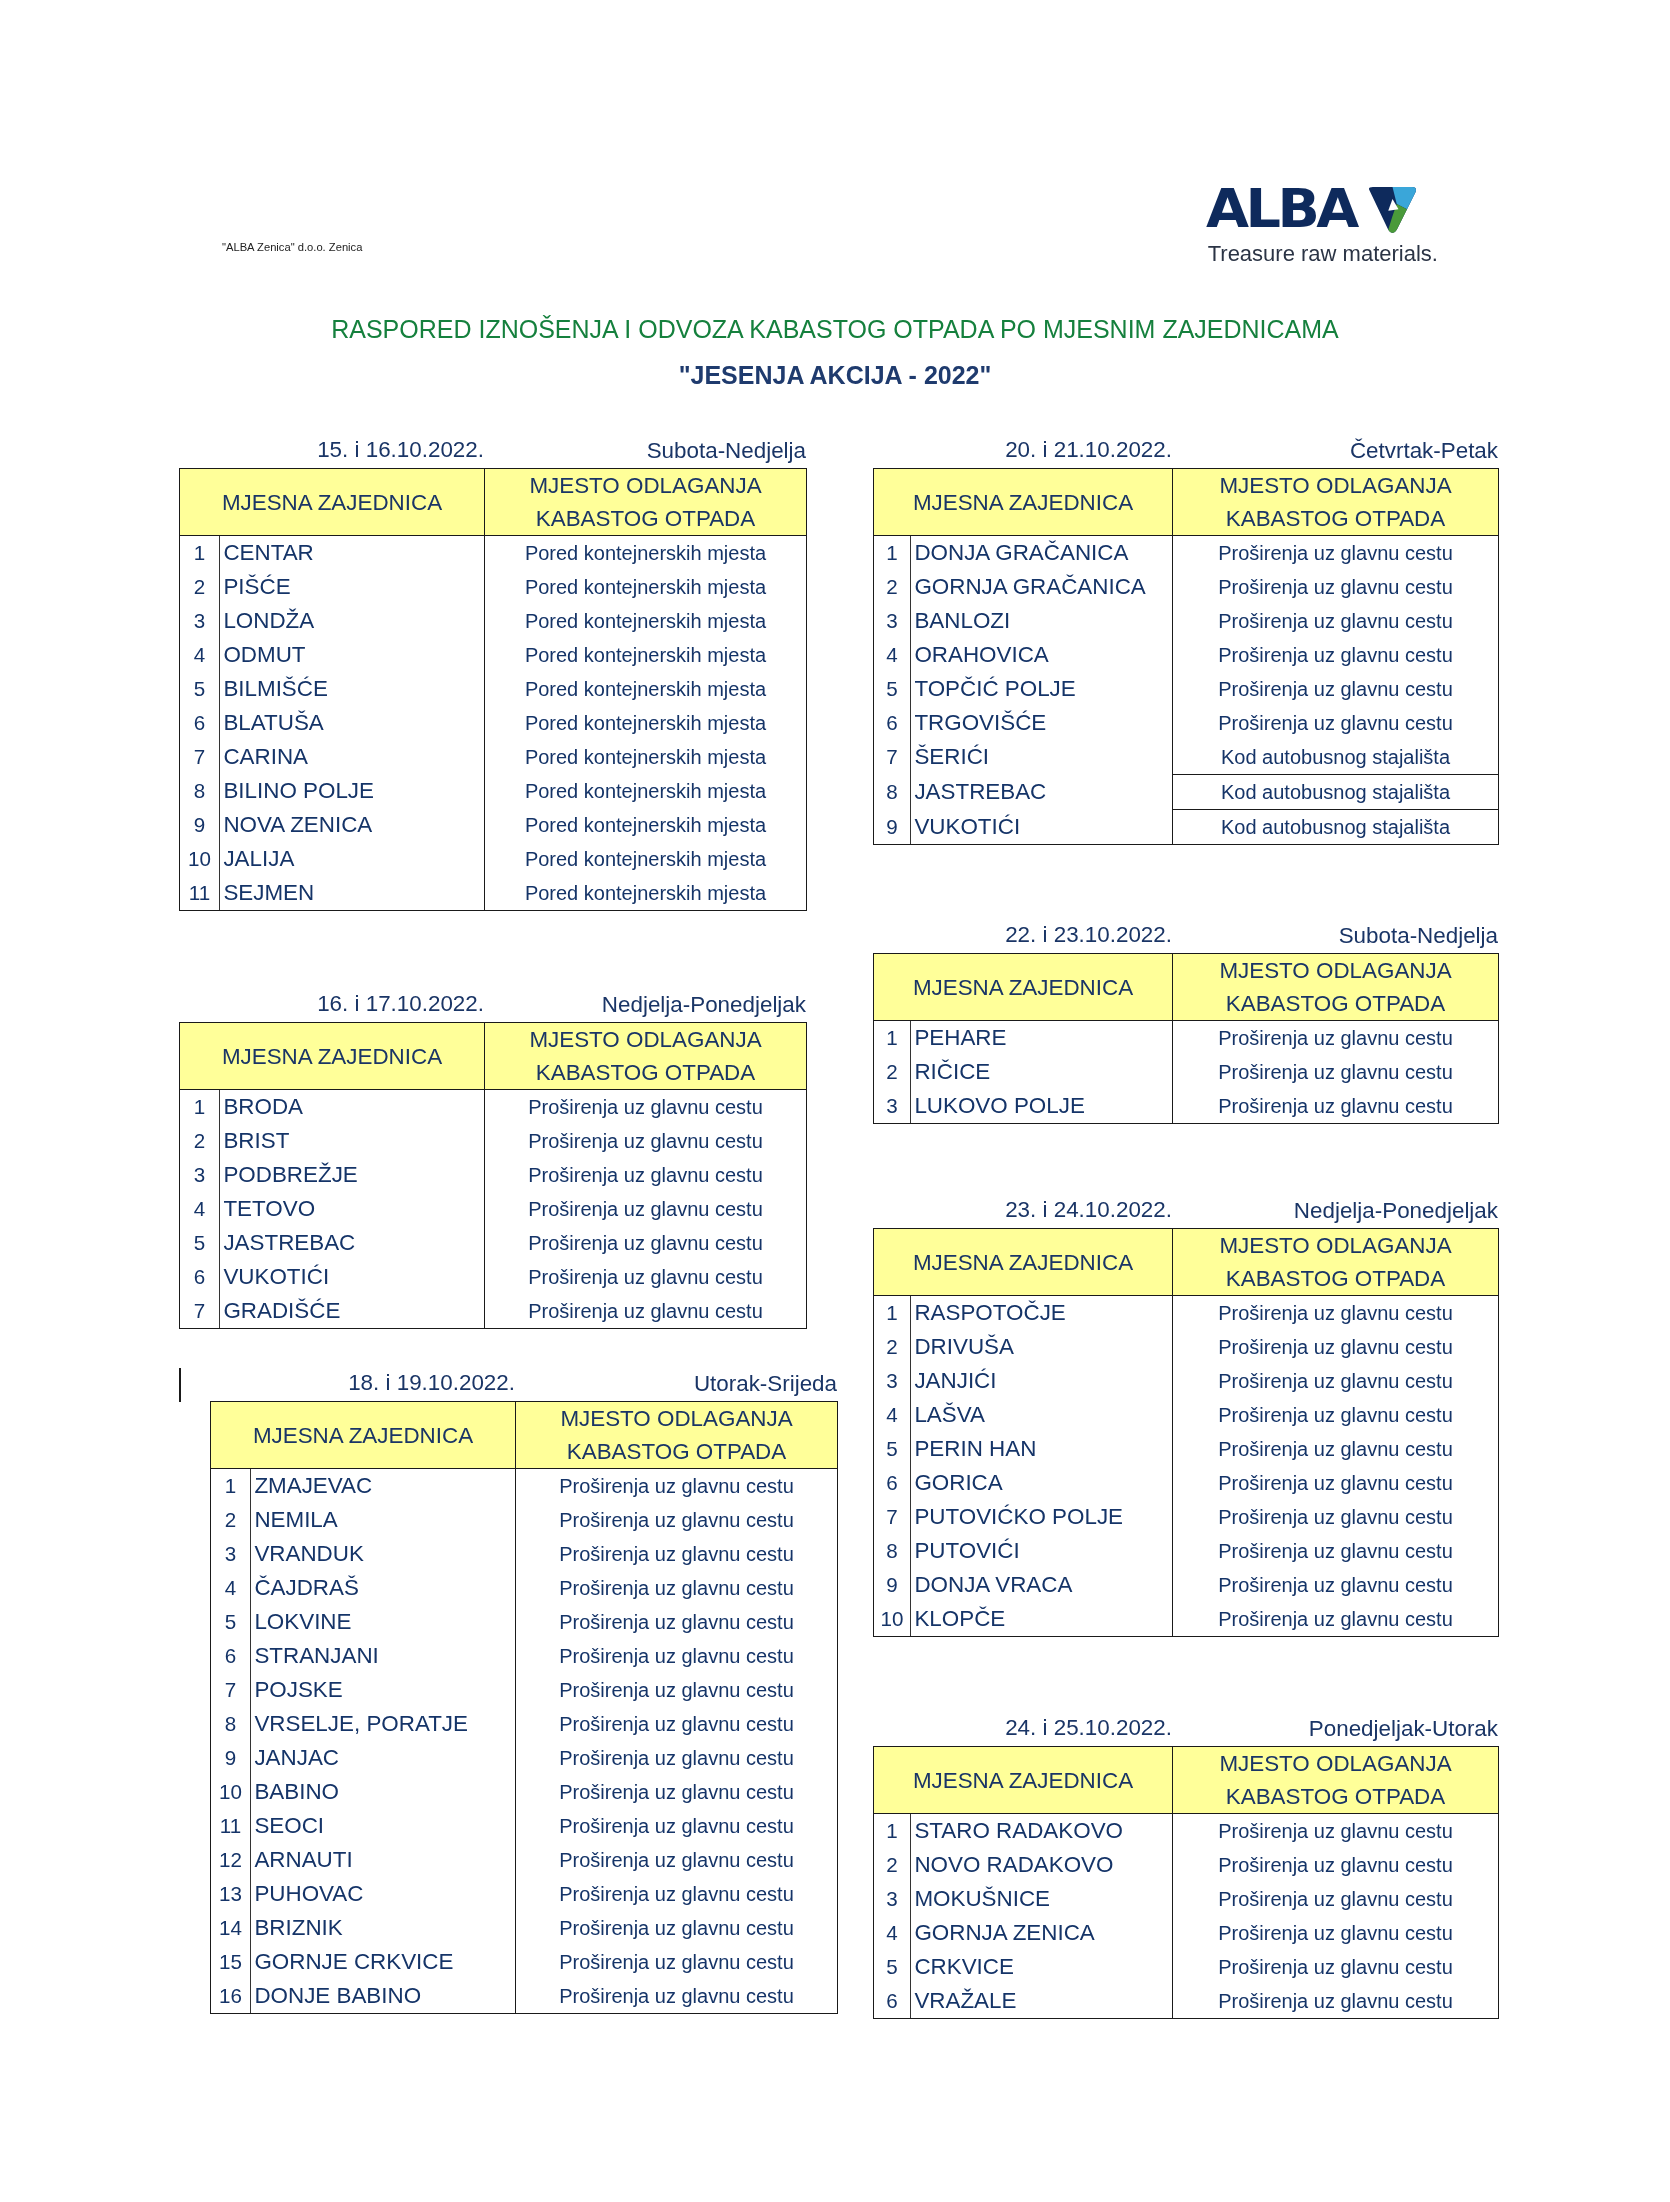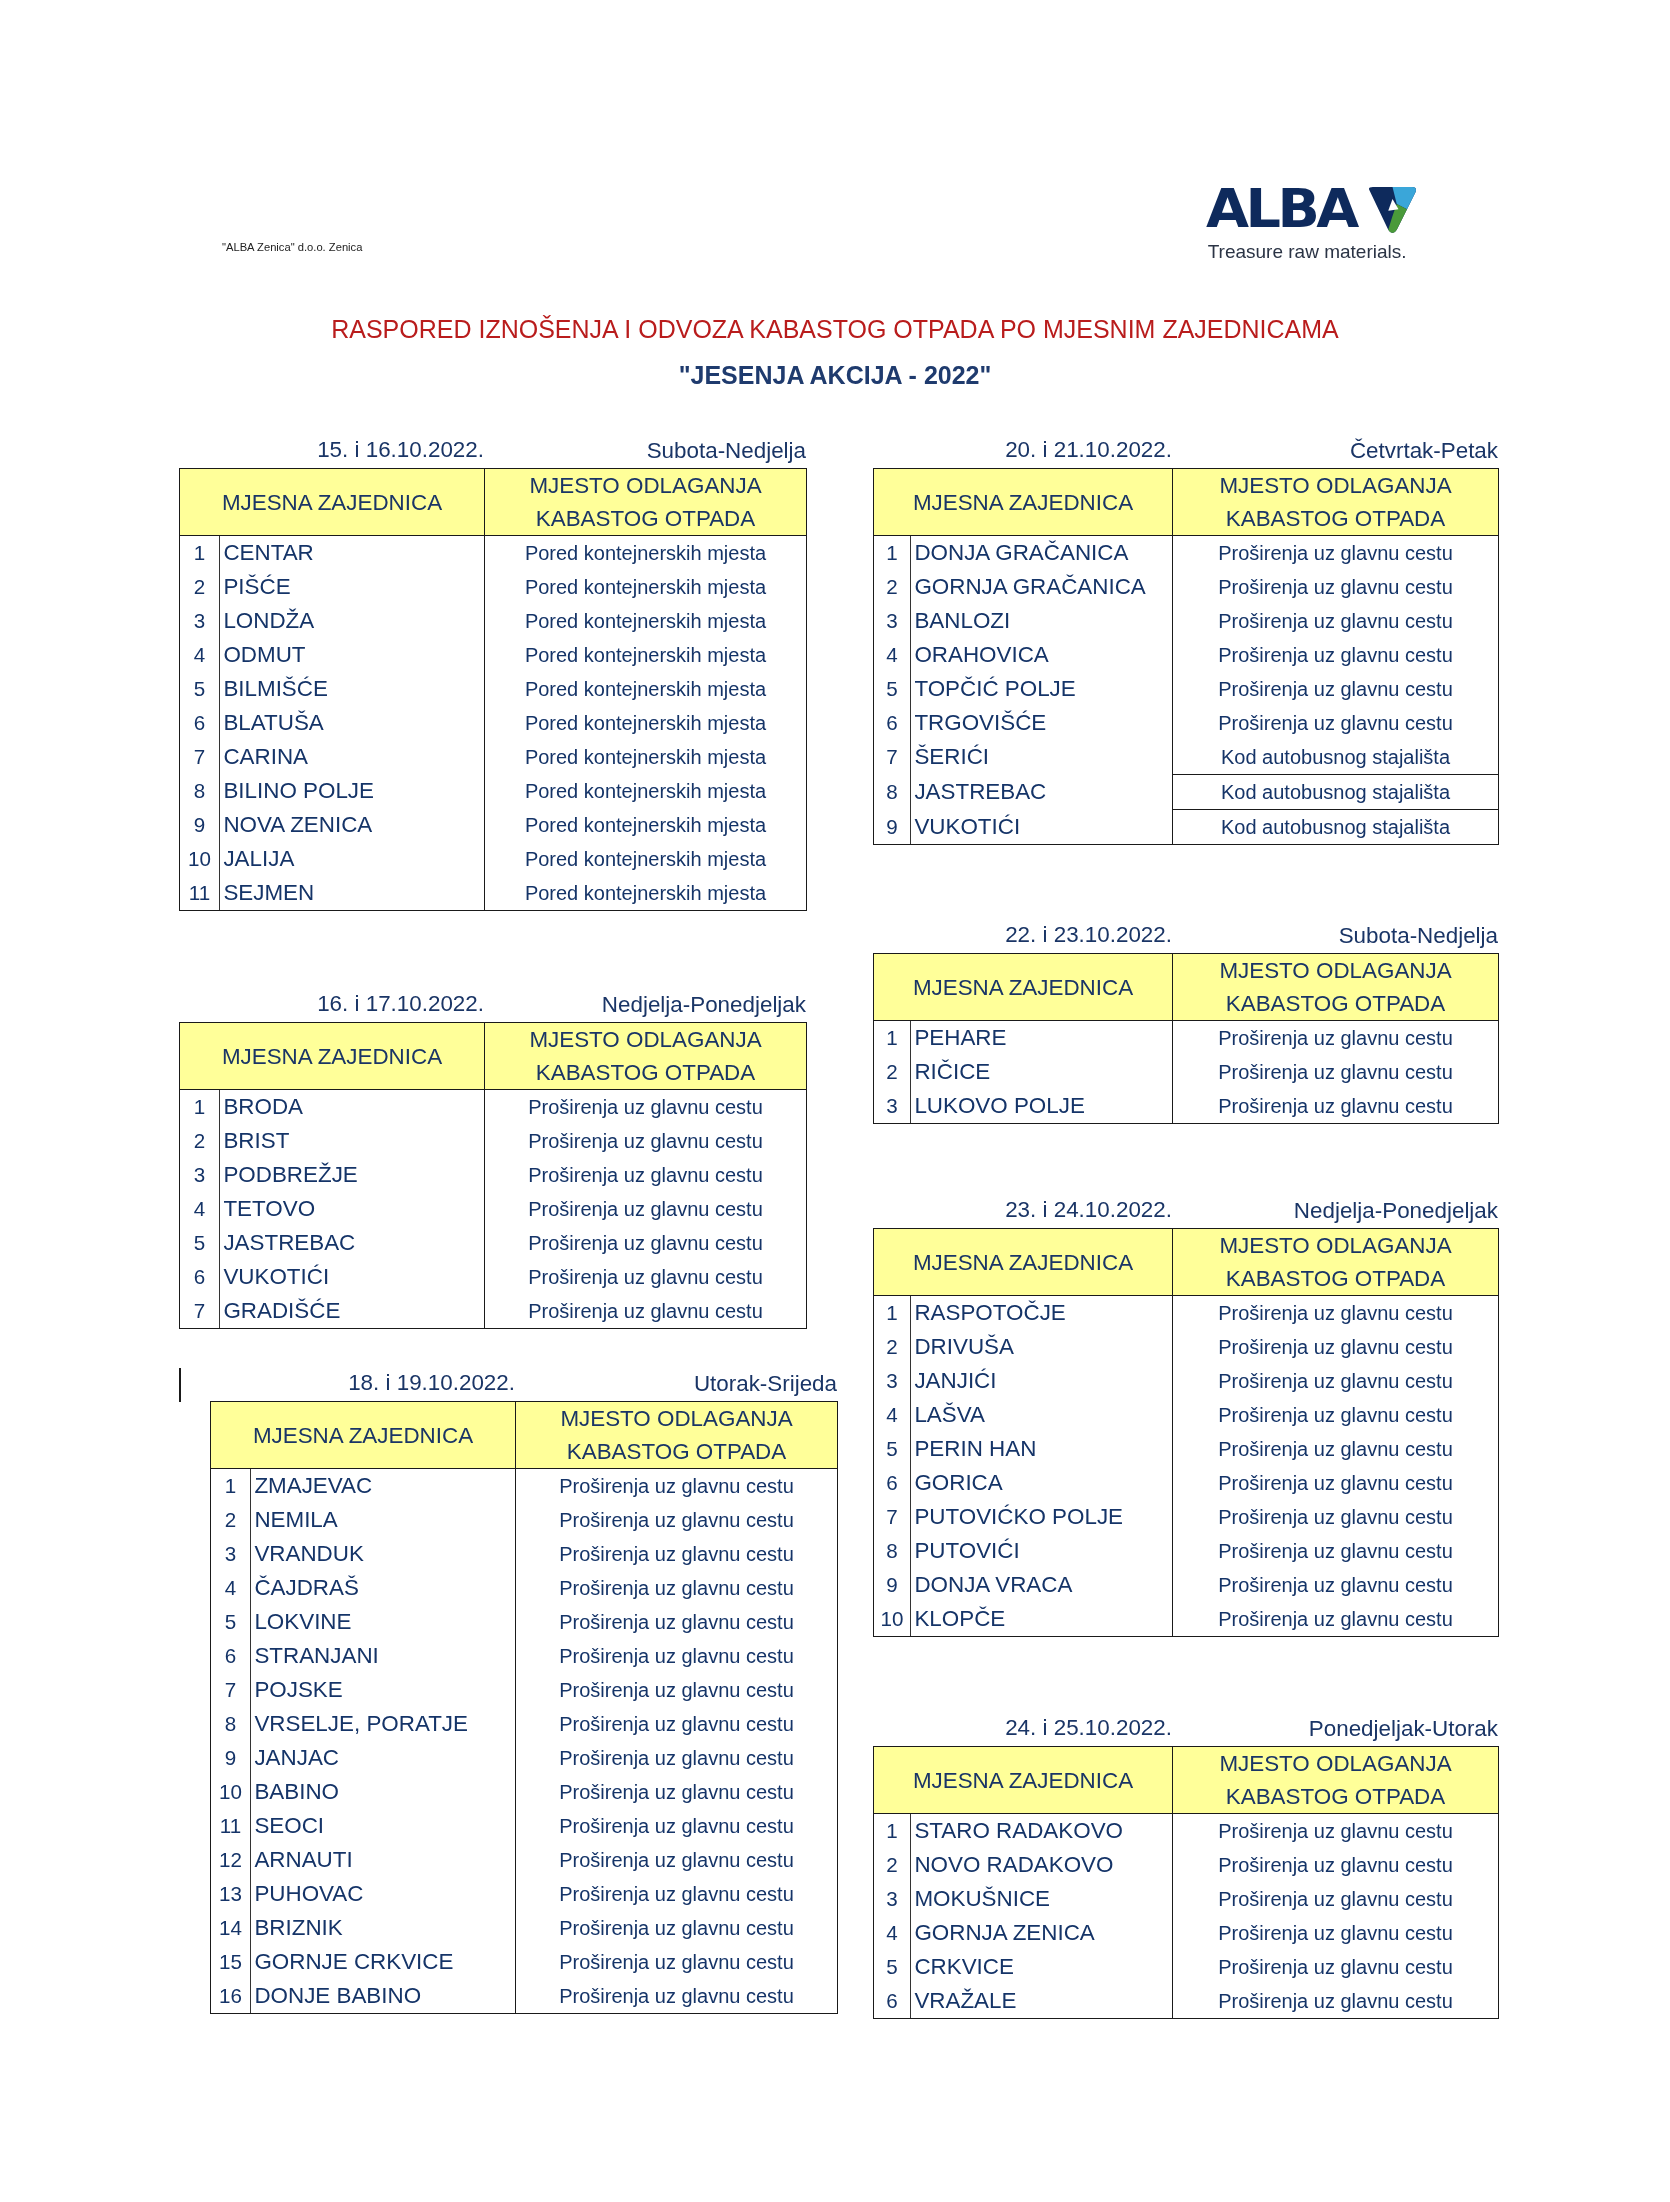--- a/index.html
+++ b/index.html
@@ -4,23 +4,23 @@
 <style>
   html, body { margin: 0; padding: 0; background: #ffffff; }
   body { width: 1670px; height: 2203px; position: relative; overflow: hidden;
          font-family: "Liberation Sans", "DejaVu Sans", sans-serif; color: #0f2a55; }
   .company { position: absolute; left: 222px; top: 241px; font-size: 11.2px; color: #222; }
   .logo { position: absolute; left: 1206px; top: 182px; width: 224px; height: 86px; }
   .logo-word { position: absolute; left: 0; top: 0; font-family: "DejaVu Sans", sans-serif;
                font-weight: 900; font-size: 53px; letter-spacing: -3.4px; color: #0e2a5c; line-height: 53px;
                transform: scaleX(1.05); transform-origin: left; }
   .logo-mark { position: absolute; left: 160px; top: 3.4px; width: 53px; height: 50px; }
-  .logo-tag { position: absolute; left: 1.7px; top: 59px; font-size: 19px; color: #2b3445; white-space: nowrap; }
+  .logo-tag { position: absolute; left: 1.7px; top: 59px; font-size: 22px; color: #2b3445; white-space: nowrap; }
   .title1 { position: absolute; left: 0; width: 1670px; top: 315px; text-align: center;
-            font-size: 25px; color: #b91c1c; }
+            font-size: 25px; color: #15803d; }
   .title2 { position: absolute; left: 0; width: 1670px; top: 361px; text-align: center;
             font-size: 25px; font-weight: bold; color: #1f3b6e; }
   .block { position: absolute; }
   .caption { position: relative; height: 36px; font-size: 22.4px; color: #1a3566; }
   .caption .date { position: absolute; top: 5.2px; text-align: right; }
   .caption .days { position: absolute; top: 6px; text-align: right; }
   table.sched { border-collapse: collapse; table-layout: fixed; }
   table.sched th { background: #ffff99; font-weight: normal; color: #1a3566; font-size: 22.4px;
                    border: 1.7px solid #1a1a1a; height: 65px; padding: 0; line-height: 33px; }
   table.sched td { height: 34px; padding: 0; font-size: 22.4px; color: #153468; white-space: nowrap; overflow: hidden; }

